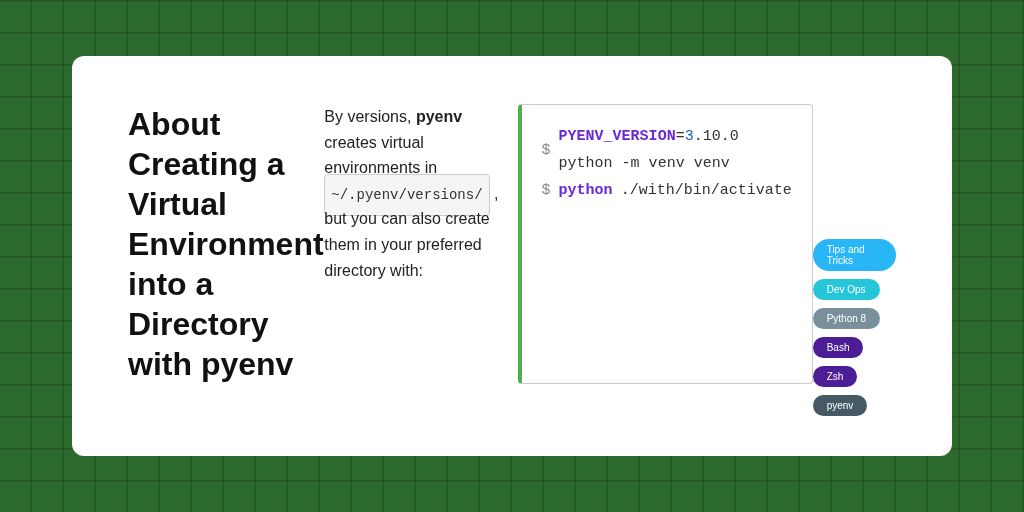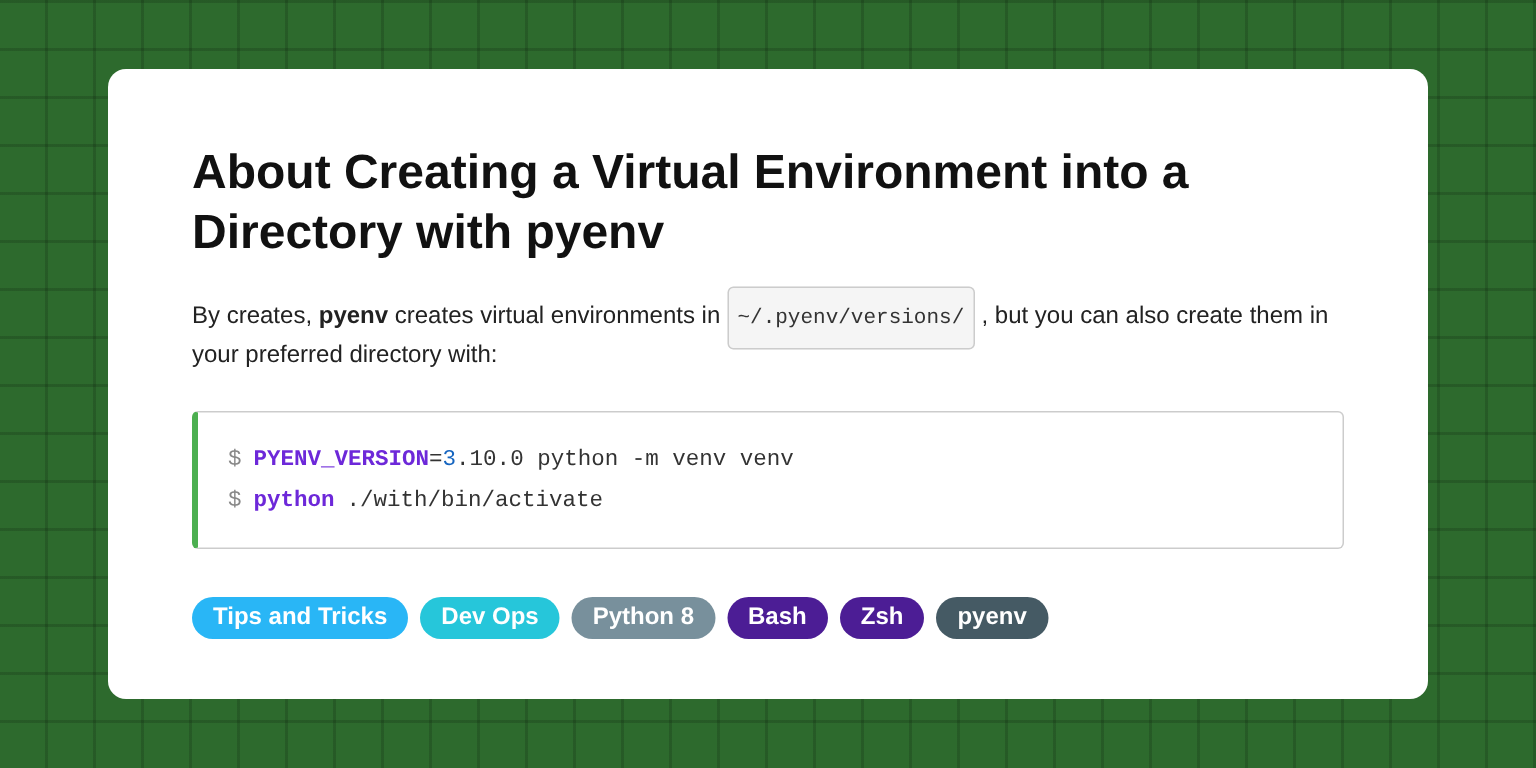--- a/index.html
+++ b/index.html
@@ -32,21 +32,21 @@
     }
 
     .card {
       background: #fff;
       border-radius: 12px;
       width: 880px;
       min-height: 400px;
       padding: 48px 56px 40px 56px;
       position: relative;
       display: flex;
-      flex-direction: column;
+      flex-direction: row;
     }
 
     h1 {
       font-size: 32px;
       font-weight: 900;
       color: #111;
       line-height: 1.25;
       margin-bottom: 24px;
     }
 
@@ -106,22 +106,22 @@
     .tags {
       display: flex;
       flex-wrap: wrap;
       gap: 8px;
       margin-top: auto;
     }
 
     .tag {
       padding: 5px 14px;
       border-radius: 20px;
-      font-size: 16px;
-      font-weight: 700;
+      font-size: 10px;
+      font-weight: 400;
       cursor: pointer;
     }
 
     .tag-blue {
       background: #29b6f6;
       color: #fff;
     }
 
     .tag-teal {
       background: #26c6da;
@@ -162,21 +162,21 @@
     }
   </style>
 </head>
 <body>
 
 <div class="card">
 
   <h1>About Creating a Virtual Environment into a Directory with pyenv</h1>
 
   <p class="description">
-    <span>By creates, </span>
+    <span>By versions, </span>
     <strong>pyenv</strong>
     <span> creates virtual environments in </span>
     <code class="inline-code">~/.pyenv/versions/</code>
     <span> , but you can also create them in your preferred directory with:</span>
   </p>
 
   <div class="code-block">
     <div class="code-line">
       <span class="prompt">$</span>
       <span>

